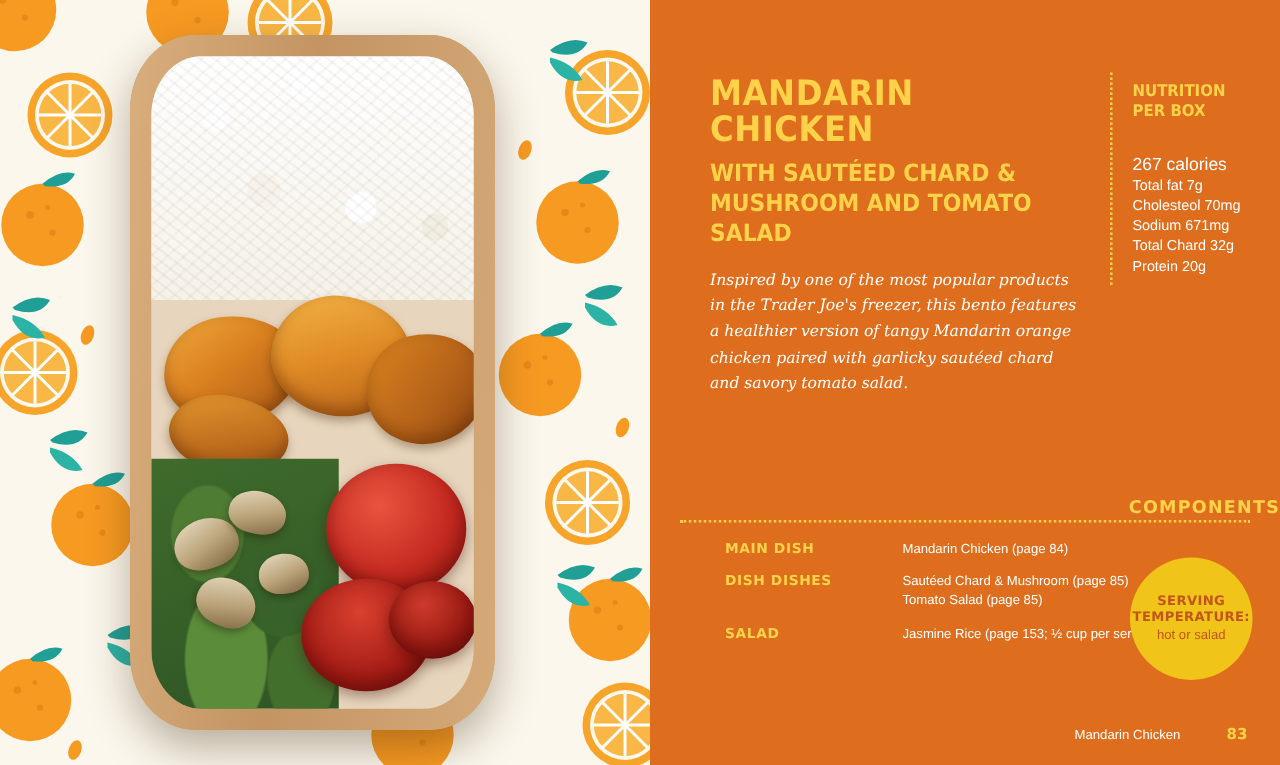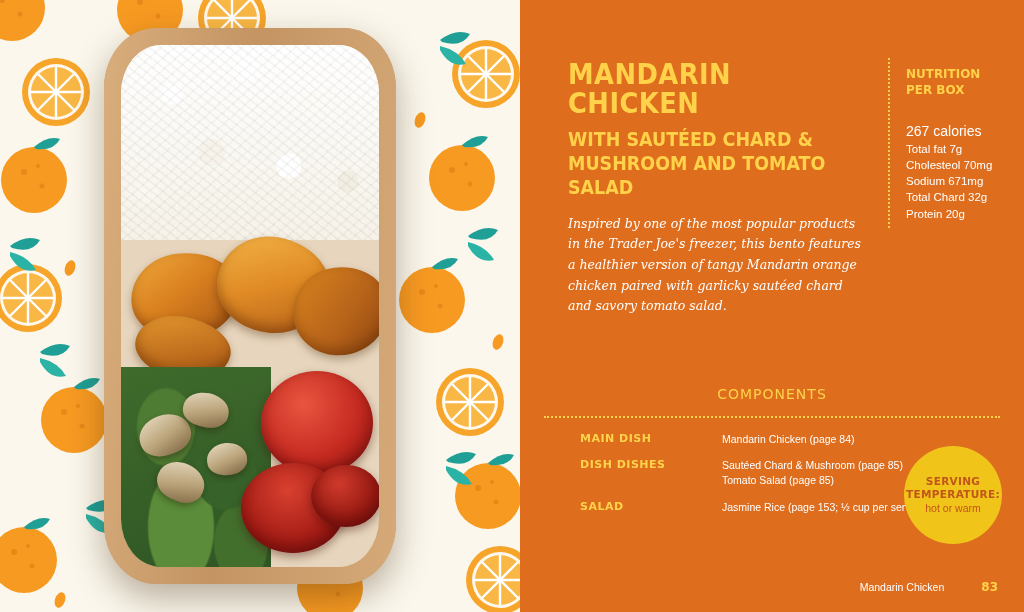--- a/index.html
+++ b/index.html
@@ -209,24 +209,24 @@
     position: absolute;
     left: 368px; top: 58px;
     width: 0; height: 170px;
     border-left: 2px dotted #ffd24a;
   }
 
   
   .comp-title {
     position: absolute;
     left: 0; right: 0;
-    top: 386px;
-    text-align: center;
-    font-family: "DejaVu Sans", sans-serif;
-    font-weight: normal;
+    top: 398px;
+    text-align: right;
+    font-family: "DejaVu Sans", sans-serif;
+    font-weight: bold;
     font-size: 14px;
     letter-spacing: 1px;
     color: #ffd24a;
   }
   .dotted-h {
     position: absolute;
     left: 24px; right: 24px;
     top: 416px;
     border-top: 2px dotted #ffd24a;
   }
@@ -446,21 +446,21 @@
         <div class="comp-label">SALAD</div>
         <div class="comp-values">
           <div>Jasmine Rice (page 153; ½ cup per serving)</div>
         </div>
       </div>
     </div>
 
     <div class="badge">
       <div class="badge-l1">SERVING</div>
       <div class="badge-l1">TEMPERATURE:</div>
-      <div class="badge-l2">hot or warm</div>
+      <div class="badge-l2">hot or salad</div>
     </div>
 
     <div class="footer">
       <div class="footer-title">Mandarin Chicken</div>
       <div class="footer-page">83</div>
     </div>
 
   </div>
 </div>
 

